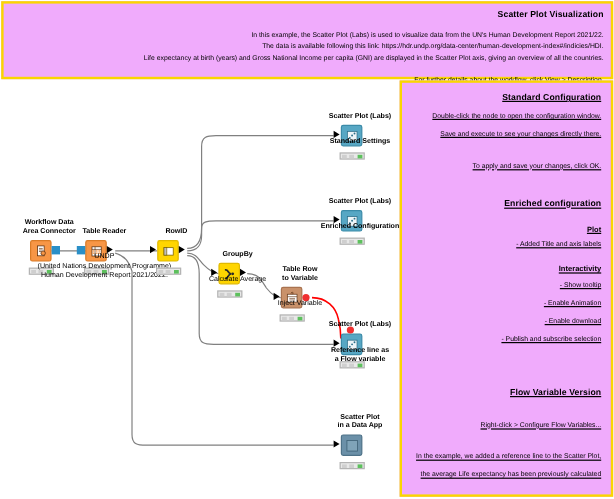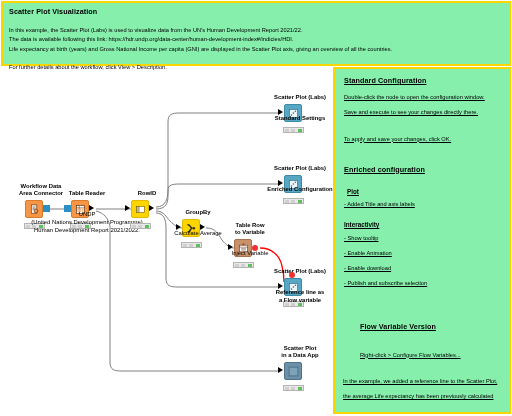--- a/index.html
+++ b/index.html
@@ -9,22 +9,23 @@
     font-family:"Liberation Sans", sans-serif;
     overflow:hidden;
     position:relative;
   }
   .canvas{position:absolute;left:0;top:0;width:512px;height:416px;}
 
   
   .anno{
     position:absolute;
     border:2px solid #fad600;
-    background:#86efac;
+    background:#f0abfc;
     box-sizing:border-box;
+    text-align:right;
   }
   #top-annotation{left:1px;top:1px;width:510px;height:65px;}
   #side-annotation{left:333px;top:67px;width:178px;height:347px;text-decoration:underline;}
 
   .anno-title{
     font-size:7.2px;font-weight:bold;color:#000;
     letter-spacing:0.1px;
   }
   .anno-body{
     font-size:5.7px;color:#000;line-height:9.3px;

